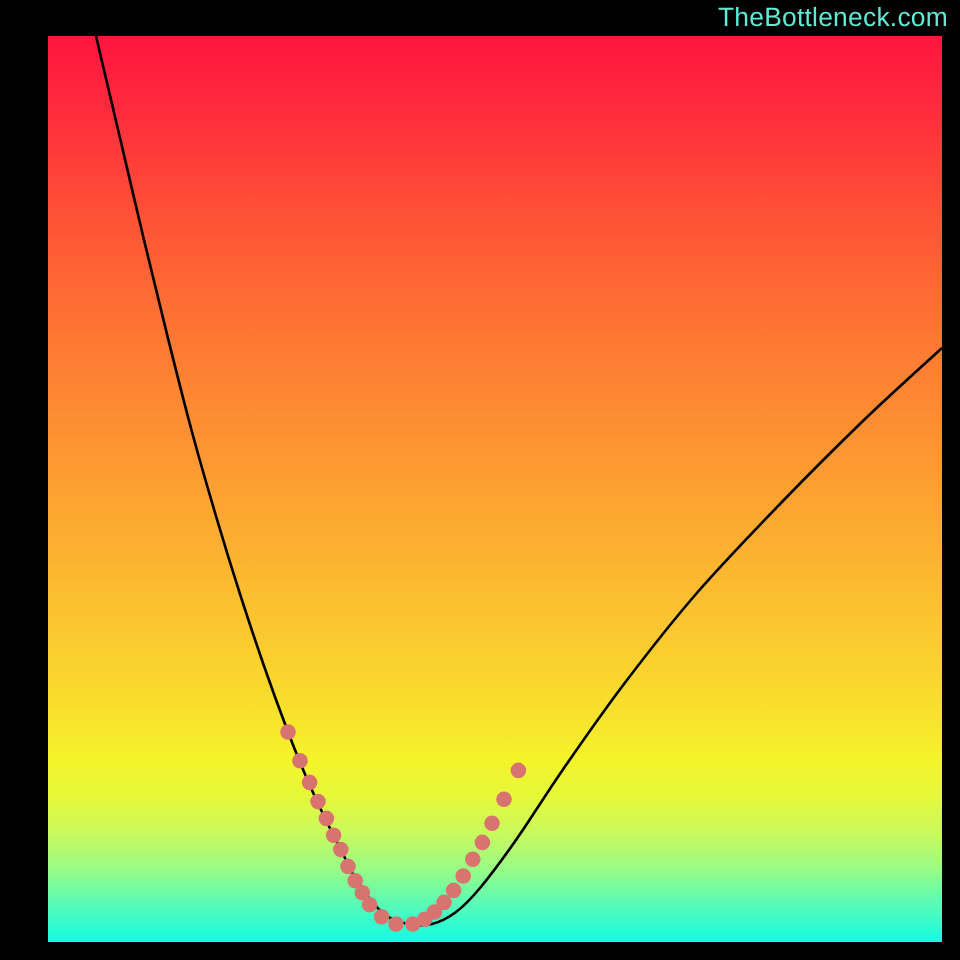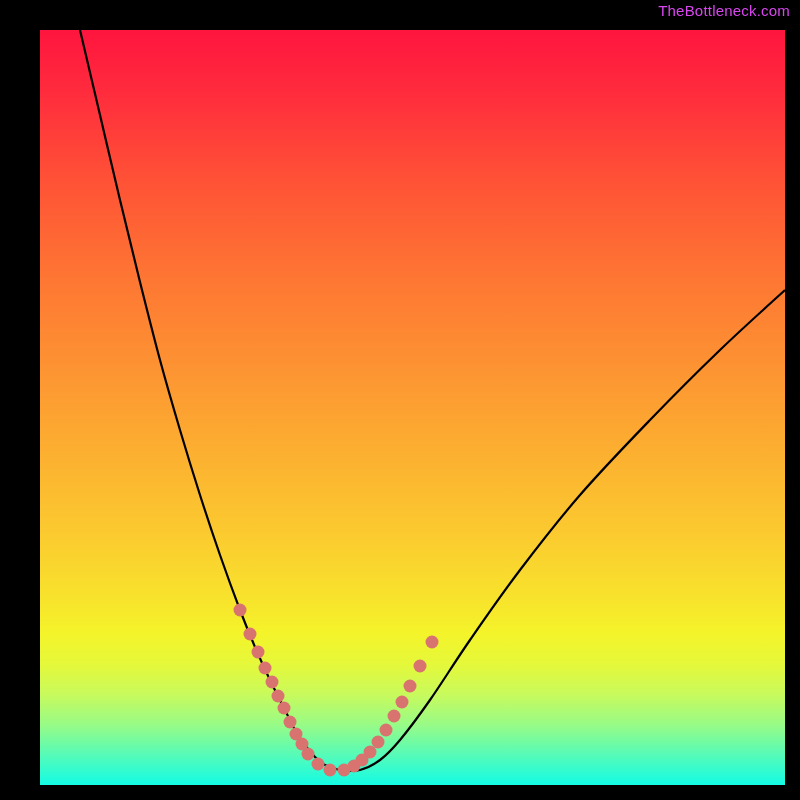--- a/index.html
+++ b/index.html
@@ -40,22 +40,22 @@
       #c8fa5c 88%,
       #98fb86 92%,
       #56fbb8 96%,
       #14fbe5 100%
     );
   }
   .watermark {
     position: absolute;
     top: 2px;
     right: 10px;
-    color: #d946ef;
-    font-size: 15px;
+    color: #5eead4;
+    font-size: 22px;
     font-weight: 500;
     letter-spacing: 0.2px;
   }
   svg.curve {
     position: absolute;
     left: 0;
     top: 0;
     width: 745px;
     height: 755px;
     overflow: visible;

